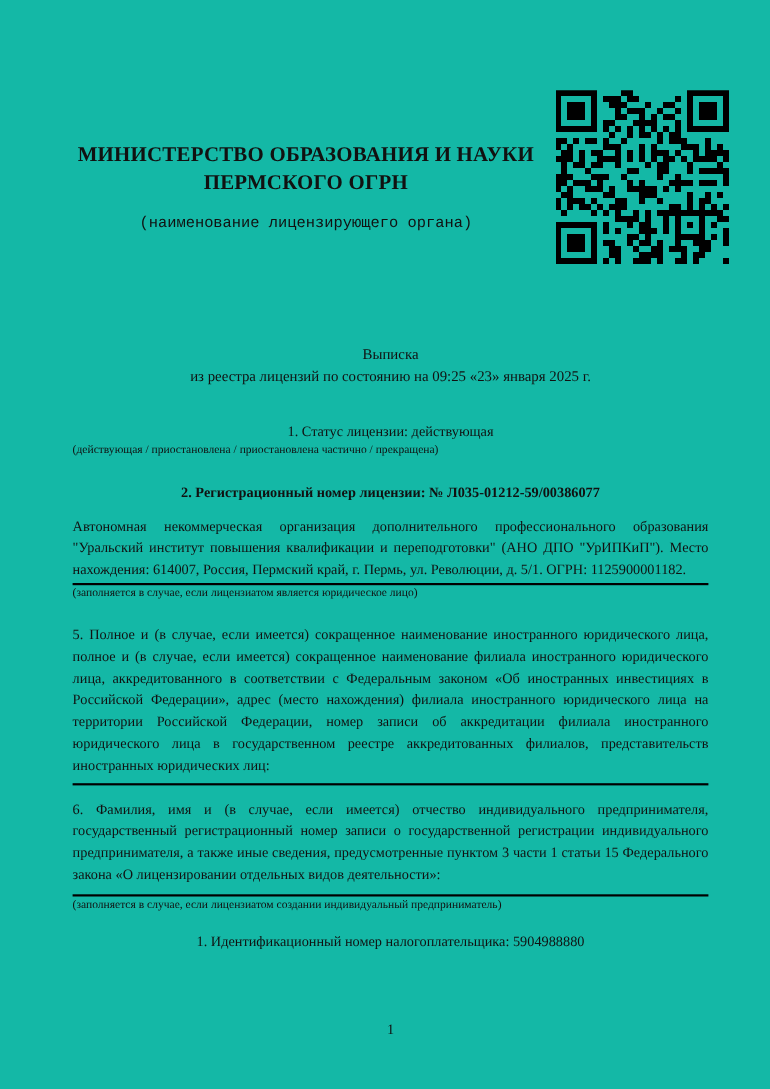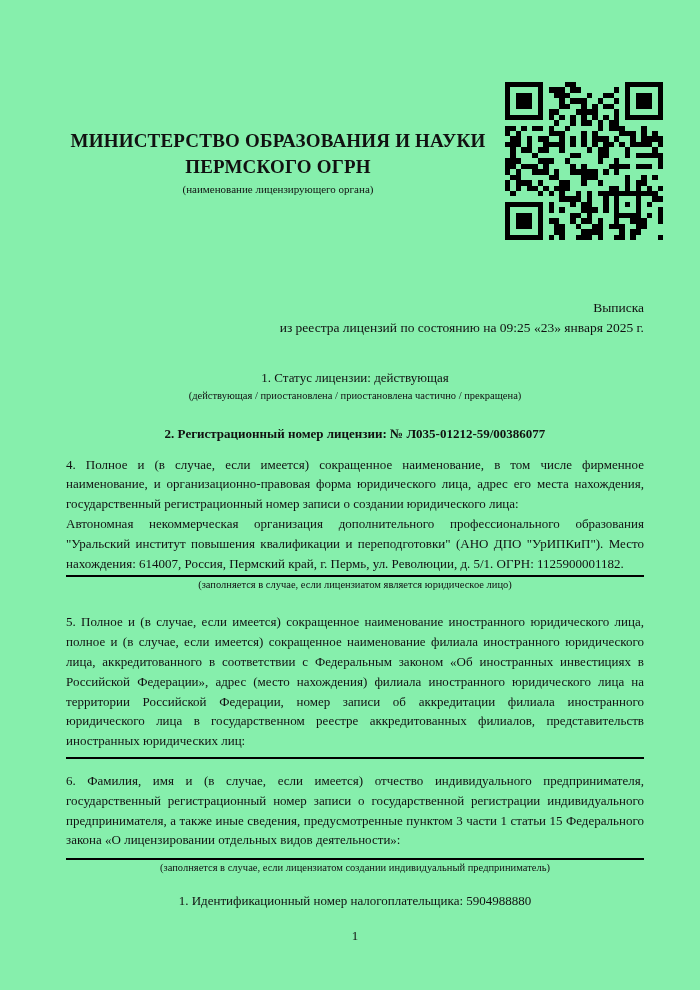--- a/index.html
+++ b/index.html
@@ -1,34 +1,34 @@
 <!DOCTYPE html>
 <html><head>
 <meta charset="utf-8">
 <style>
   html,body{margin:0;padding:0;background:#ffffff;}
   .page{
     position:relative;
     width:700px;height:990px;
-    background:#86efac;
+    background:#14b8a6;
     color:#111111;
     font-family:"Liberation Serif","DejaVu Serif",serif;
     overflow:hidden;
   }
   .content{position:absolute;left:66px;top:0;width:578px;}
   .header-text{margin-top:128px;width:424px;text-align:center;}
   .ministry{font-weight:bold;font-size:19px;line-height:26px;letter-spacing:.2px;}
-  .ministry-caption{font-size:11px;line-height:13px;margin-top:3px;}
+  .ministry-caption{font-size:14px;line-height:13px;margin-top:17px;font-family:Liberation Mono, monospace;}
   .qr{position:absolute;left:505px;top:82px;width:158px;height:158px;}
   .qr svg{width:100%;height:100%;shape-rendering:crispEdges;fill:#000;}
-  .doc-title{margin-top:102px;text-align:right;font-size:13.5px;line-height:20px;}
+  .doc-title{margin-top:102px;text-align:center;font-size:13.5px;line-height:20px;}
   .item{margin:0;}
   .body{margin:0;font-size:13px;line-height:19.8px;text-align:justify;}
   .body.nojust{text-align:center;}
-  .caption{margin:1px 0 0 0;font-size:10.5px;line-height:14px;text-align:center;}
+  .caption{margin:1px 0 0 0;font-size:10.5px;line-height:14px;text-align:left;}
   .rule{height:2px;background:#000;margin-top:2px;}
   .mt30{margin-top:30px;}
   .mt21{margin-top:21px;font-weight:bold;}
   .mt13{margin-top:13px;}
   .mt11{margin-top:11px;}
   .mt8{margin-top:20px;}
   .mt12{margin-top:12px;}
   .mt16{margin-top:16px;}
   .rule-gap6{margin-top:6px;}
   .rule-gap8{margin-top:8px;}
@@ -460,21 +460,20 @@
       <p class="body nojust">1. Статус лицензии: действующая</p>
       <p class="caption">(действующая / приостановлена / приостановлена частично / прекращена)</p>
     </section>
 
     <section class="item mt21">
       <p class="body nojust">2. Регистрационный номер лицензии: № Л035-01212-59/00386077</p>
     </section>
 
 
     <section class="item mt11">
-      <p class="body">4. Полное и (в случае, если имеется) сокращенное наименование, в том числе фирменное наименование, и организационно-правовая форма юридического лица, адрес его места нахождения, государственный регистрационный номер записи о создании юридического лица:</p>
       <p class="body">Автономная некоммерческая организация дополнительного профессионального образования "Уральский институт повышения квалификации и переподготовки" (АНО ДПО "УрИПКиП"). Место нахождения: 614007, Россия, Пермский край, г. Пермь, ул. Революции, д. 5/1. ОГРН: 1125900001182.</p>
       <div class="rule"></div>
       <p class="caption">(заполняется в случае, если лицензиатом является юридическое лицо)</p>
     </section>
 
     <section class="item mt8">
       <p class="body">5. Полное и (в случае, если имеется) сокращенное наименование иностранного юридического лица, полное и (в случае, если имеется) сокращенное наименование филиала иностранного юридического лица, аккредитованного в соответствии с Федеральным законом «Об иностранных инвестициях в Российской Федерации», адрес (место нахождения) филиала иностранного юридического лица на территории Российской Федерации, номер записи об аккредитации филиала иностранного юридического лица в государственном реестре аккредитованных филиалов, представительств иностранных юридических лиц:</p>
       <div class="rule rule-gap6"></div>
     </section>
 

